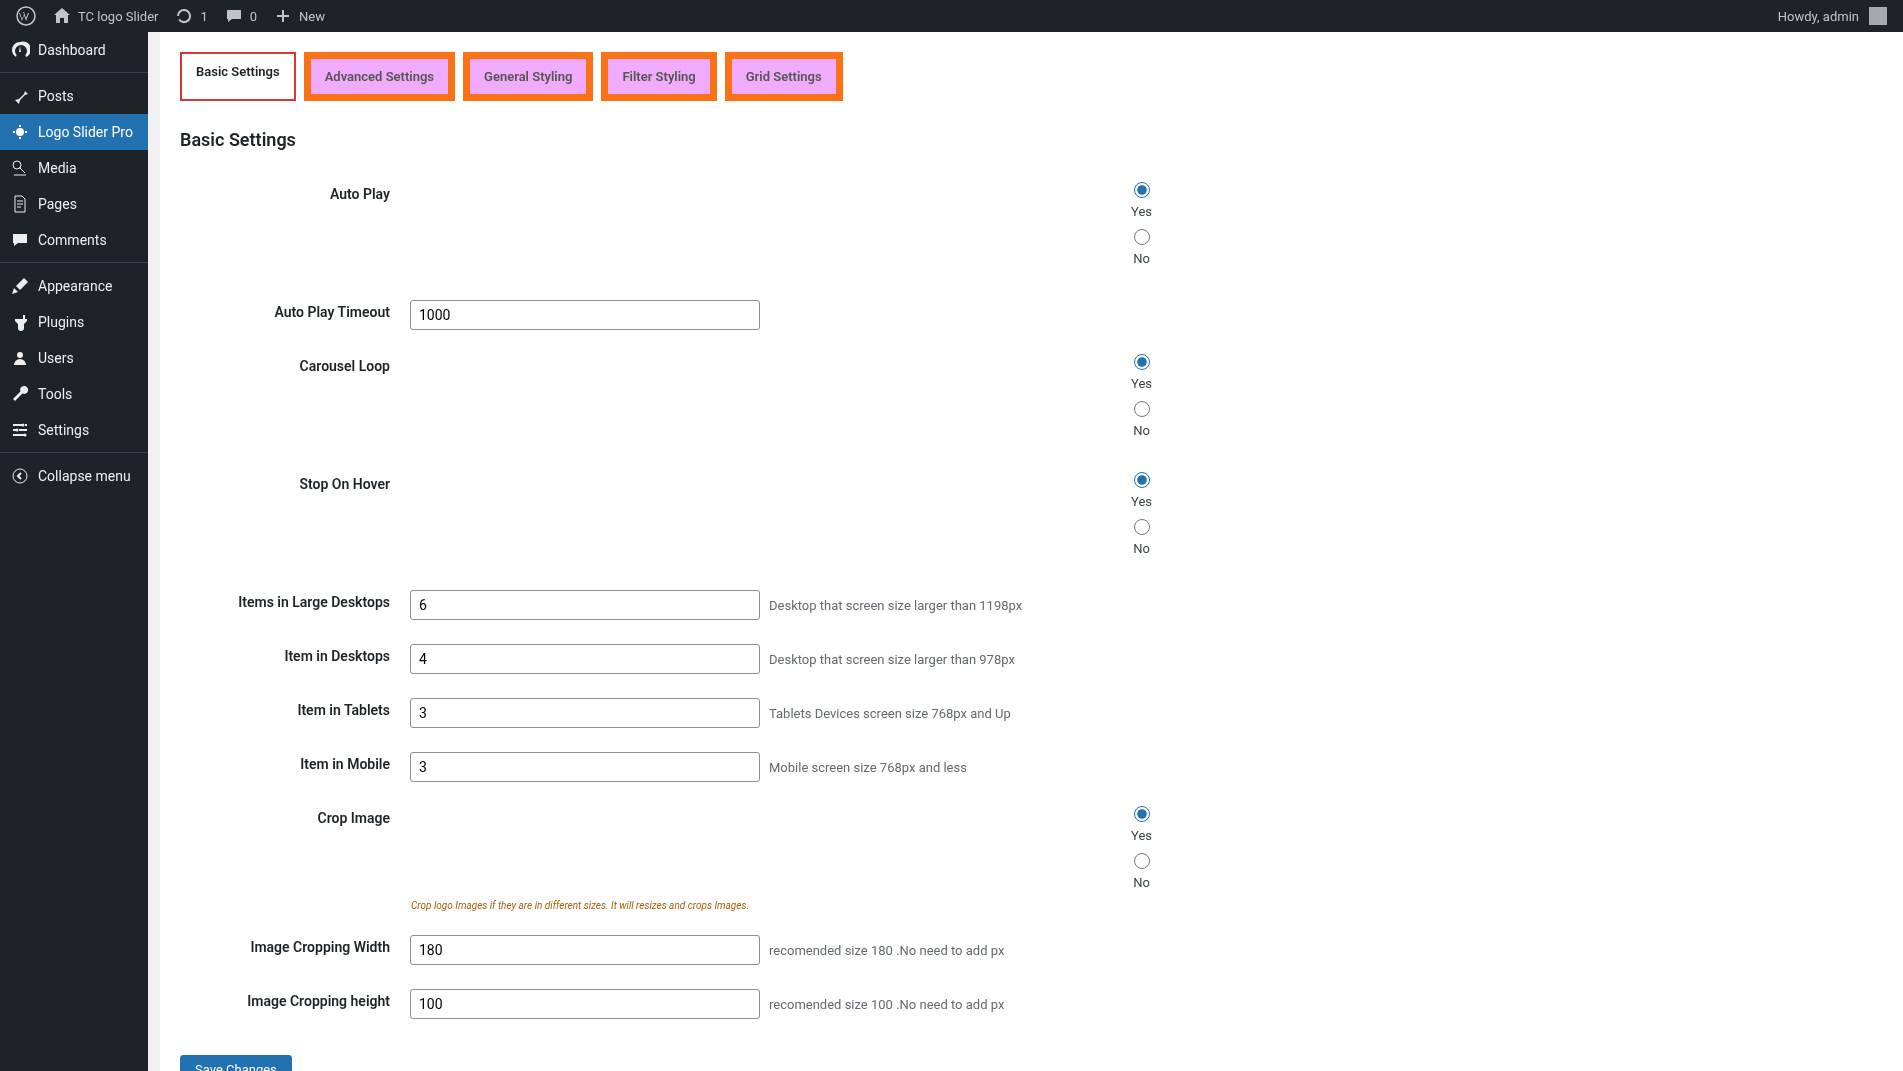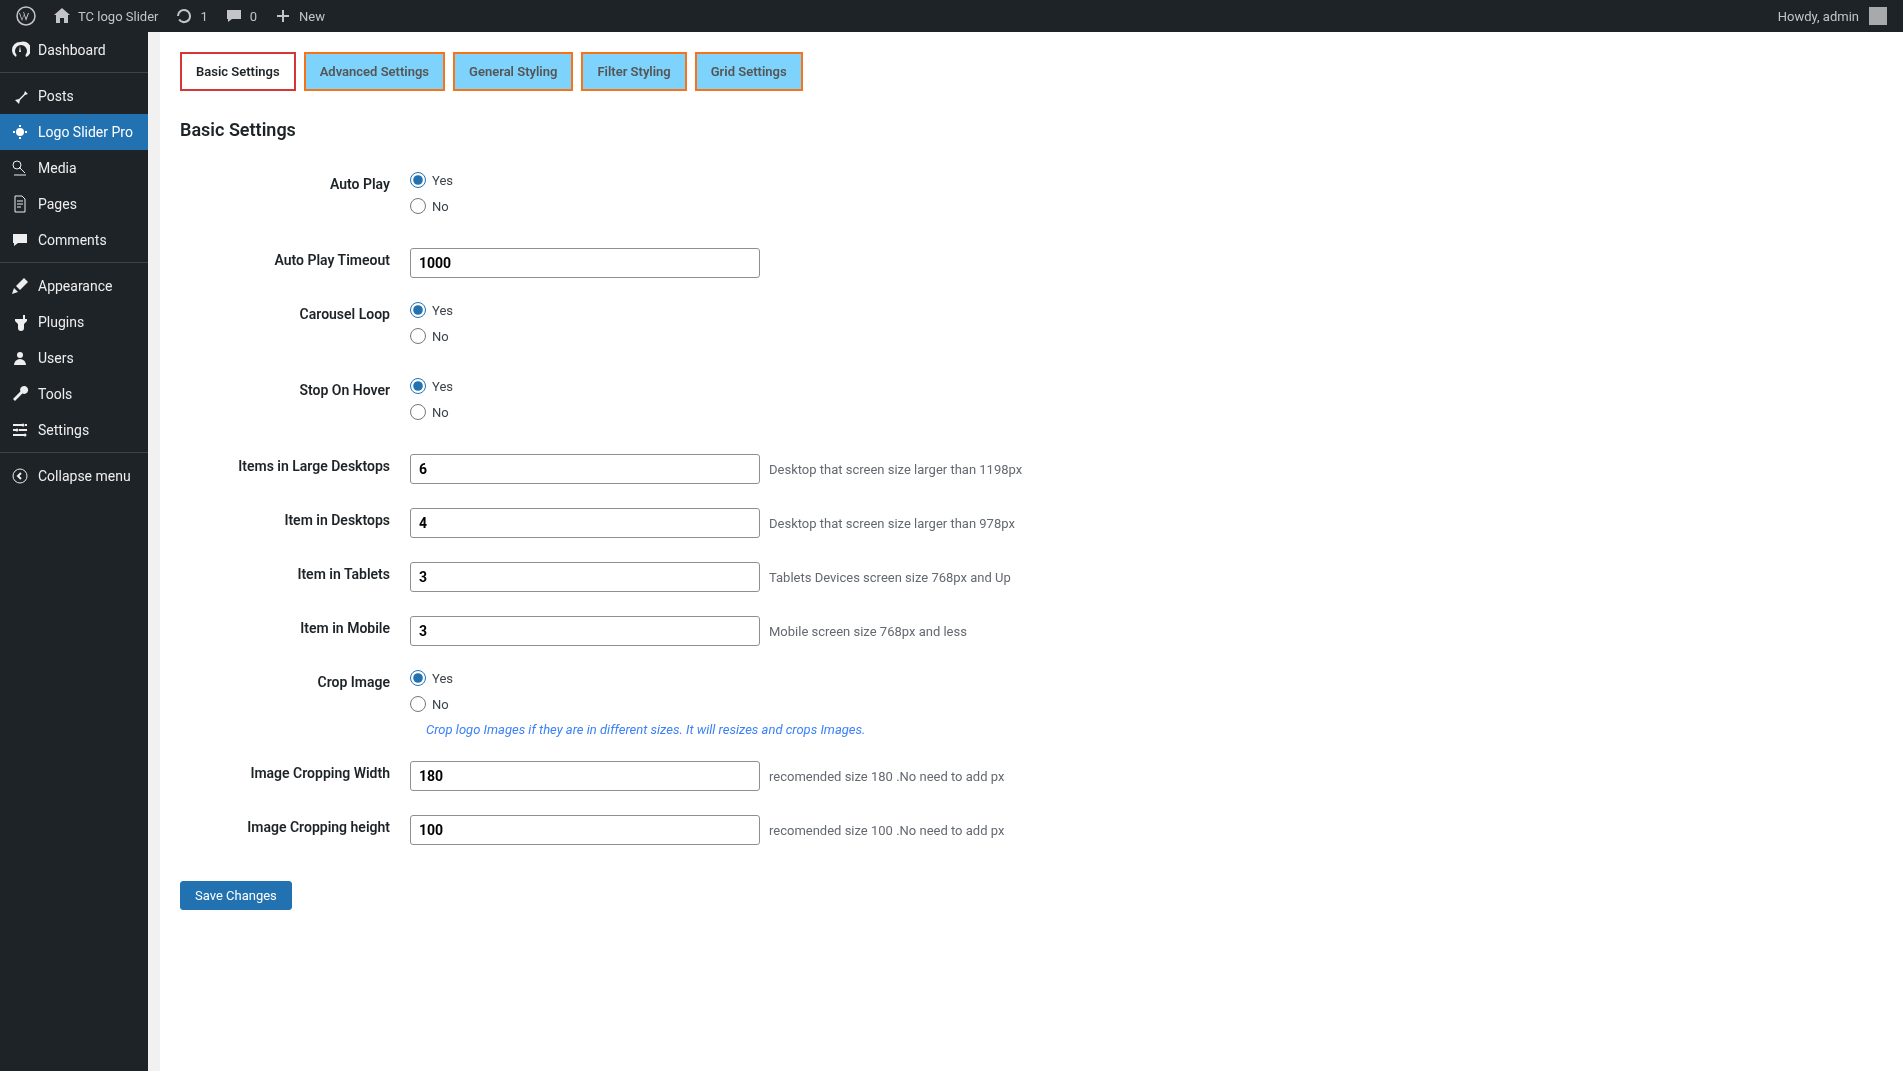--- a/index.html
+++ b/index.html
@@ -19,34 +19,34 @@
 .menu-item.current::after { content: ""; position: absolute; right: -8px; top: 50%; margin-top: -8px; border: 8px solid transparent; border-right-color: #f1f1f1; }
 .menu-icon { width: 20px; height: 20px; fill: currentColor; display: flex; align-items: center; justify-content: center; font-size: 16px; }
 .submenu { background: #2c3338; padding: 6px 0; }
 .submenu-item { padding: 6px 12px; cursor: pointer; color: #c3c4c7; font-size: 13px; }
 .submenu-item.active { color: #fff; font-weight: 600; }
 .menu-separator { height: 5px; border-bottom: 1px solid #3c434a; margin-bottom: 5px; }
 
 
 .content { margin-left: 160px; margin-top: 32px; padding: 20px; background: #fff; min-height: calc(100vh - 32px); }
 .tabs { display: flex; gap: 8px; margin: 0; padding: 0 0 10px 0; }
-.tab { padding: 10px 14px; background: #7dd3fc; border: 2px solid #f97316; cursor: pointer; font-size: 13px; font-weight: 600; color: #555; }
+.tab { padding: 10px 14px; background: #f0abfc; border: 7px solid #f97316; cursor: pointer; font-size: 13px; font-weight: 600; color: #555; }
 .tab.active { background: #fff; border: 2px solid #d63638; color: #1d2327; }
 
 h2.section-title { font-size: 18px; font-weight: 600; color: #1d2327; margin: 18px 0 20px 0; }
 
 .form-table { width: 100%; border-collapse: collapse; }
 .form-table tr { vertical-align: top; }
 .form-table th { text-align: right; font-weight: 600; padding: 16px 10px 16px 0; width: 220px; font-size: 14px; color: #1d2327; }
 .form-table td { padding: 12px 10px; }
-.form-table input[type="text"] { width: 350px; padding: 4px 8px; border: 1px solid #8c8f94; border-radius: 3px; font-size: 14px; background: #fff; height: 30px; font-weight: bold; }
-.radio-row { display: flex; align-items: center; gap: 6px; margin-bottom: 10px; }
+.form-table input[type="text"] { width: 350px; padding: 4px 8px; border: 1px solid #8c8f94; border-radius: 3px; font-size: 14px; background: #fff; height: 30px; }
+.radio-row { display: flex; align-items: center; gap: 6px; margin-bottom: 10px; flex-direction: column; }
 .radio-row input[type="radio"] { width: 16px; height: 16px; accent-color: #2271b1; }
 .desc { color: #646970; margin-left: 9px; font-size: 13px; }
-.desc-below { font-style: italic; color: #3b82f6; font-size: 13px; margin-top: 6px; margin-left: 16px; }
+.desc-below { font-style: italic; color: #a16207; font-size: 10px; margin-top: 6px; margin-left: 1px; }
 .td-inline { display: flex; align-items: center; }
 
 .save-btn { background: #2271b1; border: 1px solid #2271b1; color: #fff; padding: 6px 14px; border-radius: 3px; cursor: pointer; font-size: 13px; margin-top: 24px; }
 </style>
 </head>
 <body>
 
 <div class="adminbar">
   <div class="adminbar-left">
     <div class="adminbar-item">

